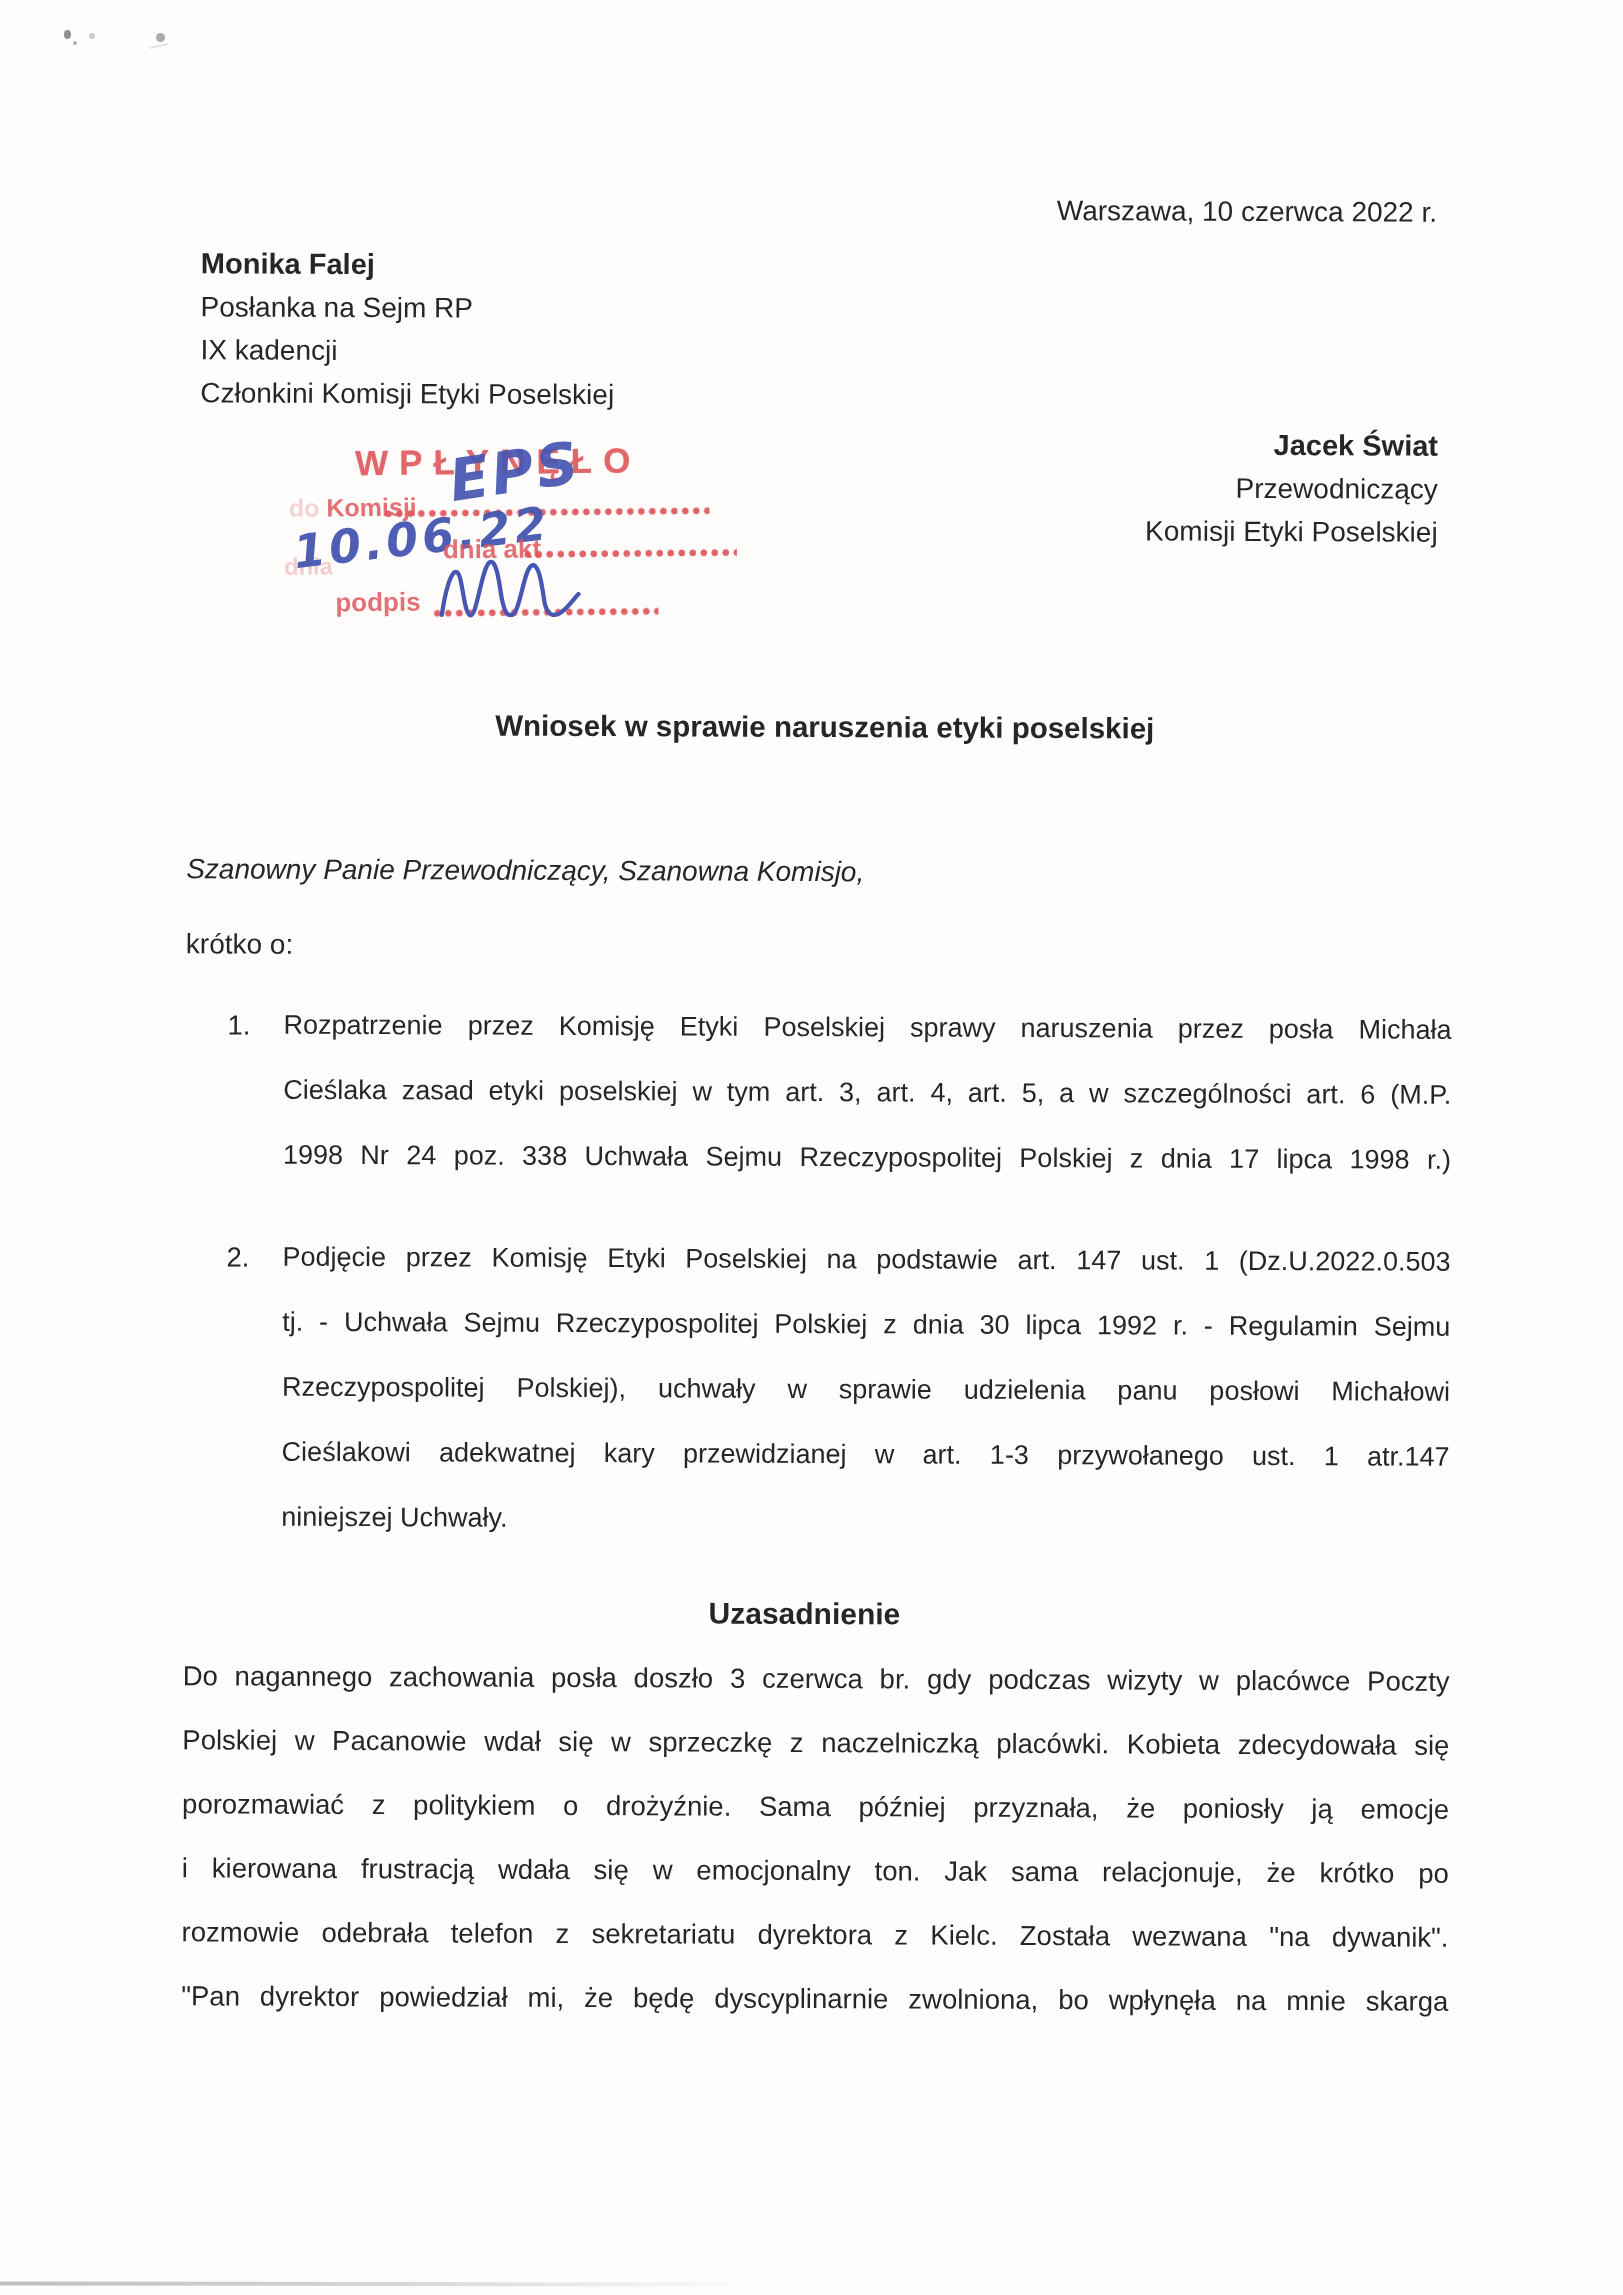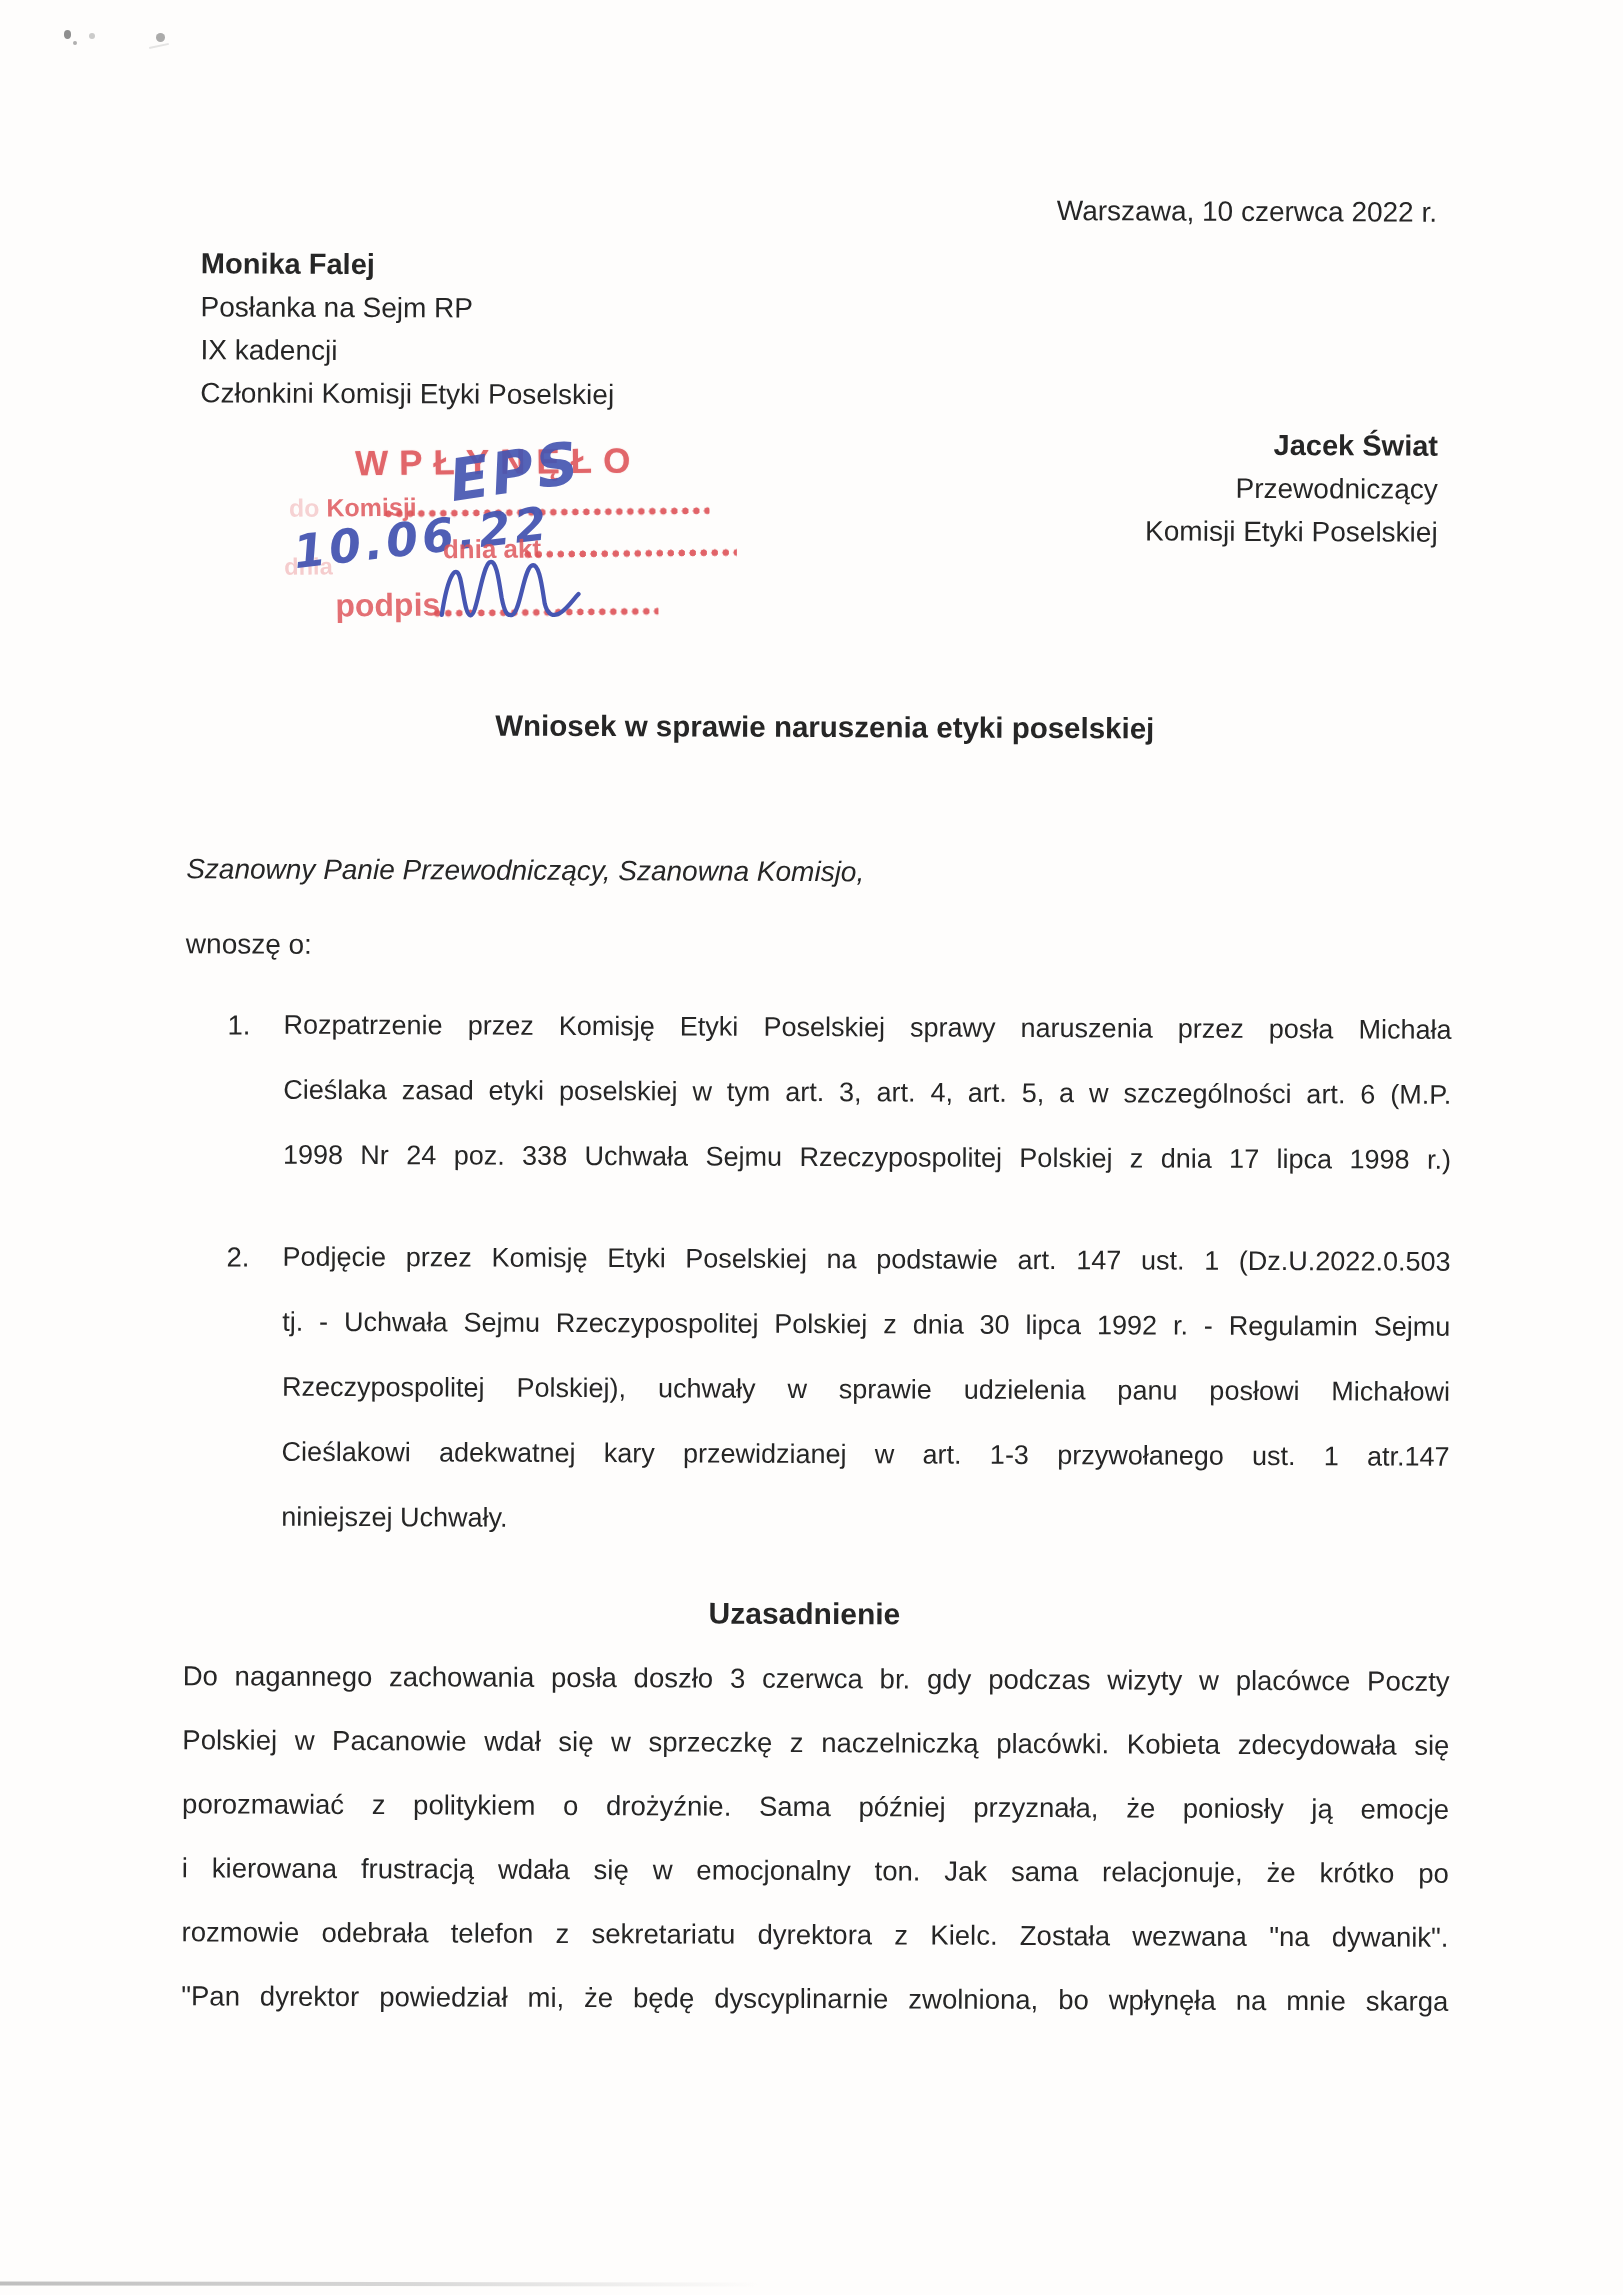--- a/index.html
+++ b/index.html
@@ -114,37 +114,37 @@
         <span>Komisji</span>
       </div>
       <div class="leader" style="left:106px;top:85px;width:325px;"></div>
       <div class="hw hw-eps">EPS</div>
 
       <div class="stamp-label" style="left:5.2px;top:110px;font-size:23.6px;opacity:.28;margin-top:18px;">dnia</div>
       <div class="hw hw-date">10.06.22</div>
       <div class="stamp-label" style="left:164px;top:110px;font-size:26px;">dnia akt</div>
       <div class="leader" style="left:245px;top:127px;width:213px;"></div>
 
-      <div class="stamp-label" style="left:56px;top:162px;font-size:32px;">podpis</div>
+      <div class="stamp-label" style="left:56px;top:162px;font-size:26px;">podpis</div>
       <div class="leader" style="left:154px;top:185px;width:225px;"></div>
       <svg class="sig-svg" width="177" height="75" viewBox="0 0 270 115">
         <path d="M12,96 C22,34 36,12 42,46 C47,72 49,96 56,97 C66,98 74,24 86,16 C96,10 100,42 104,70 C108,92 112,99 120,97 C132,93 138,30 150,22 C162,15 166,52 170,80 C174,98 184,102 196,93 C206,86 214,74 222,66" fill="none" stroke="#4656b2" stroke-width="6.5" stroke-linecap="round"></path>
       </svg>
     </div>
 
     <div class="abs recipient">
       <div class="name nowrap">Jacek Świat</div>
       <div class="nowrap">Przewodniczący</div>
       <div class="nowrap">Komisji Etyki Poselskiej</div>
     </div>
 
     <div class="abs doc-title">Wniosek w sprawie naruszenia etyki poselskiej</div>
 
     <div class="abs salutation nowrap">Szanowny Panie Przewodniczący, Szanowna Komisjo,</div>
-    <div class="abs intro nowrap">wnoszę o:</div>
+    <div class="abs intro nowrap">krótko o:</div>
 
     <div class="item item1">
       <span class="num">1.</span>
       <div class="lines">
         <div class="jline">Rozpatrzenie przez Komisję Etyki Poselskiej sprawy naruszenia przez posła Michała</div>
         <div class="jline">Cieślaka zasad etyki poselskiej w tym art. 3, art. 4, art. 5, a w szczególności art. 6 (M.P.</div>
         <div class="jline">1998 Nr 24 poz. 338  Uchwała Sejmu Rzeczypospolitej Polskiej z dnia 17 lipca 1998 r.)</div>
       </div>
     </div>
 

